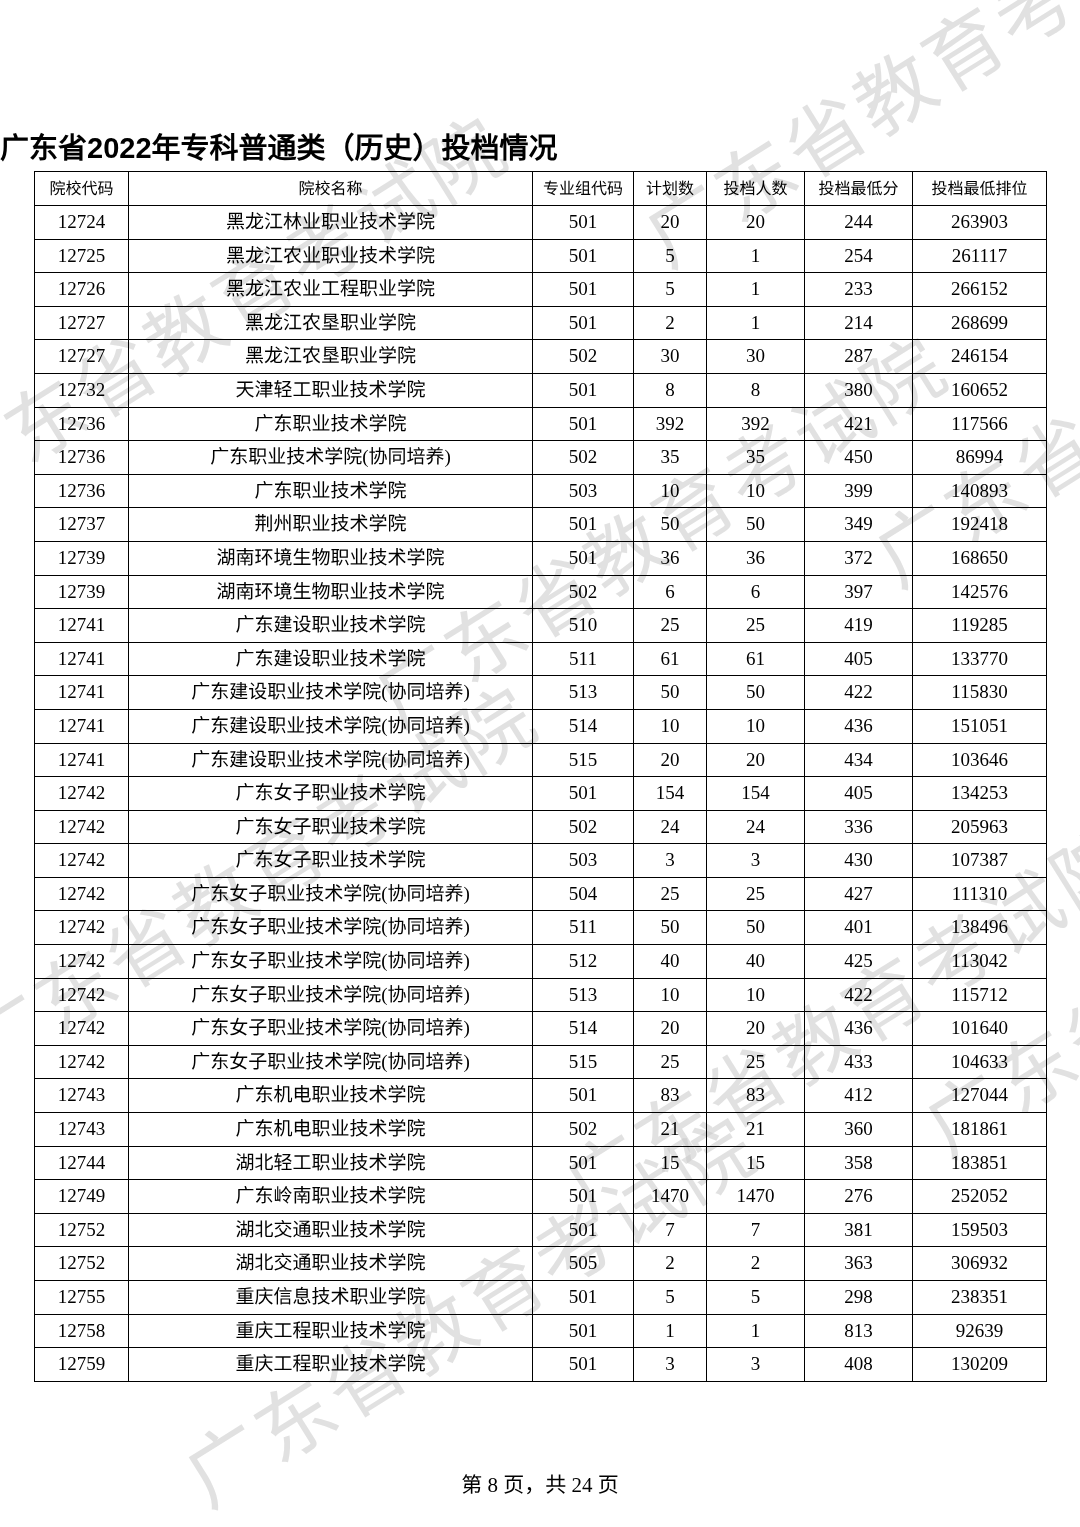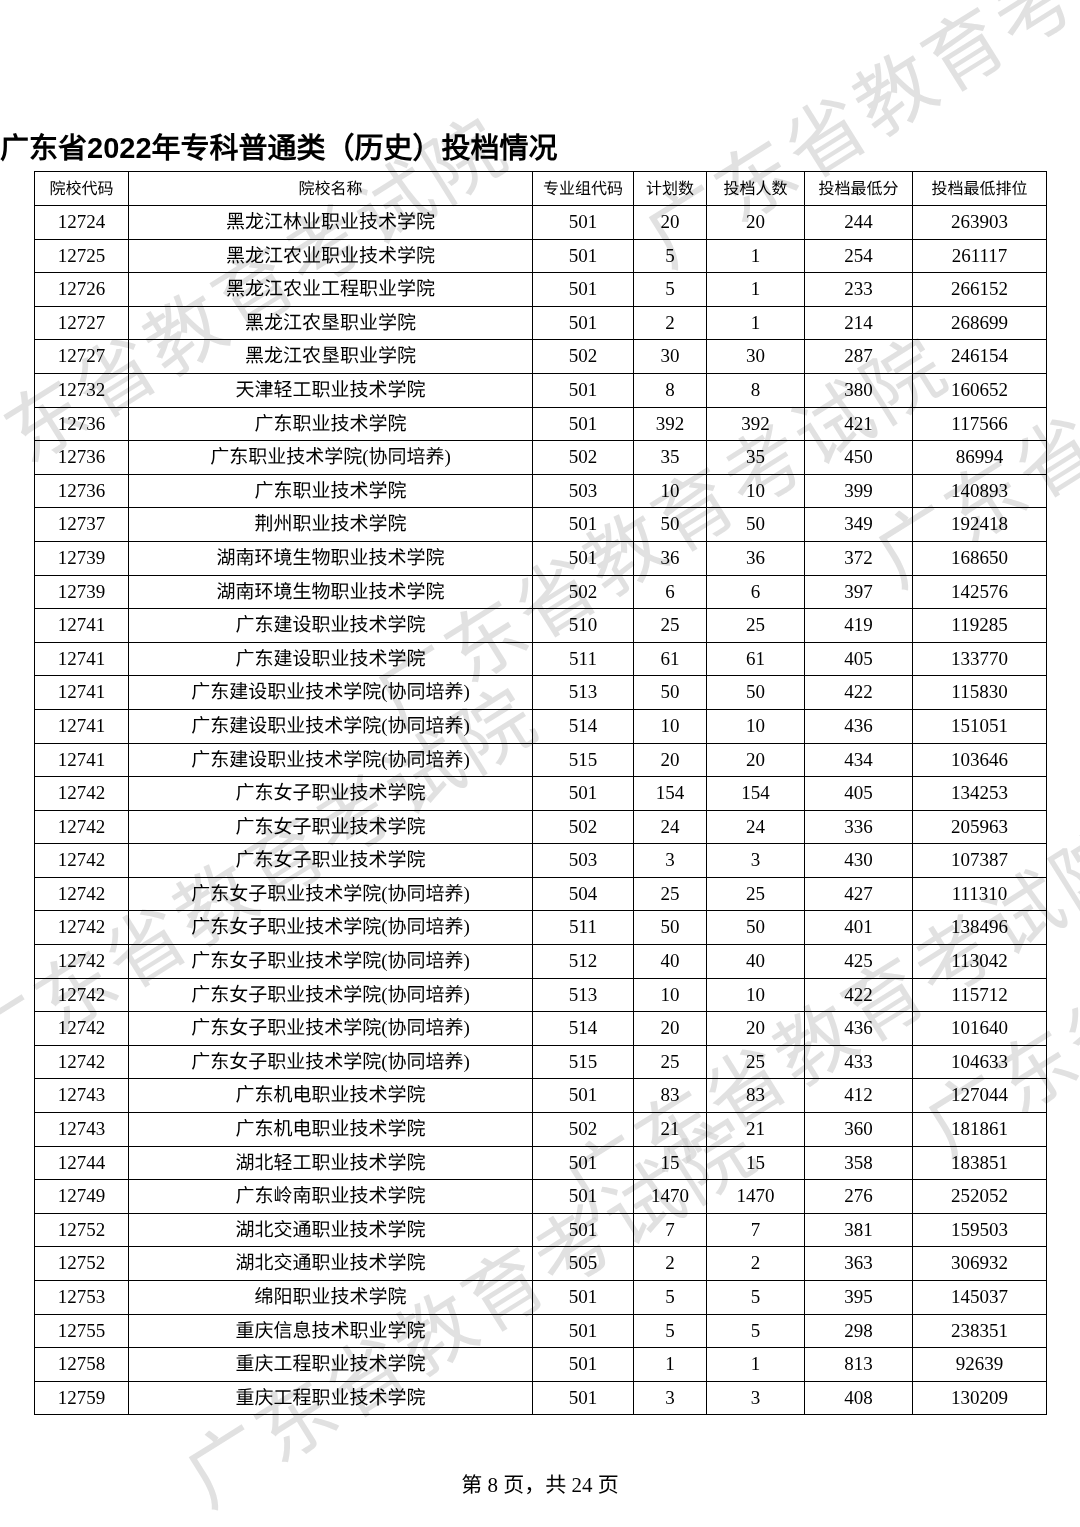--- a/index.html
+++ b/index.html
@@ -440,29 +440,20 @@
           <tr>
             <td>12752</td>
             <td class="name-cell">湖北交通职业技术学院</td>
             <td>505</td>
             <td>2</td>
             <td>2</td>
             <td>363</td>
             <td>306932</td>
           </tr>
           <tr>
-            <td>12753</td>
-            <td class="name-cell">绵阳职业技术学院</td>
-            <td>501</td>
-            <td>5</td>
-            <td>5</td>
-            <td>395</td>
-            <td>145037</td>
-          </tr>
-          <tr>
             <td>12755</td>
             <td class="name-cell">重庆信息技术职业学院</td>
             <td>501</td>
             <td>5</td>
             <td>5</td>
             <td>298</td>
             <td>238351</td>
           </tr>
           <tr>
             <td>12758</td>

